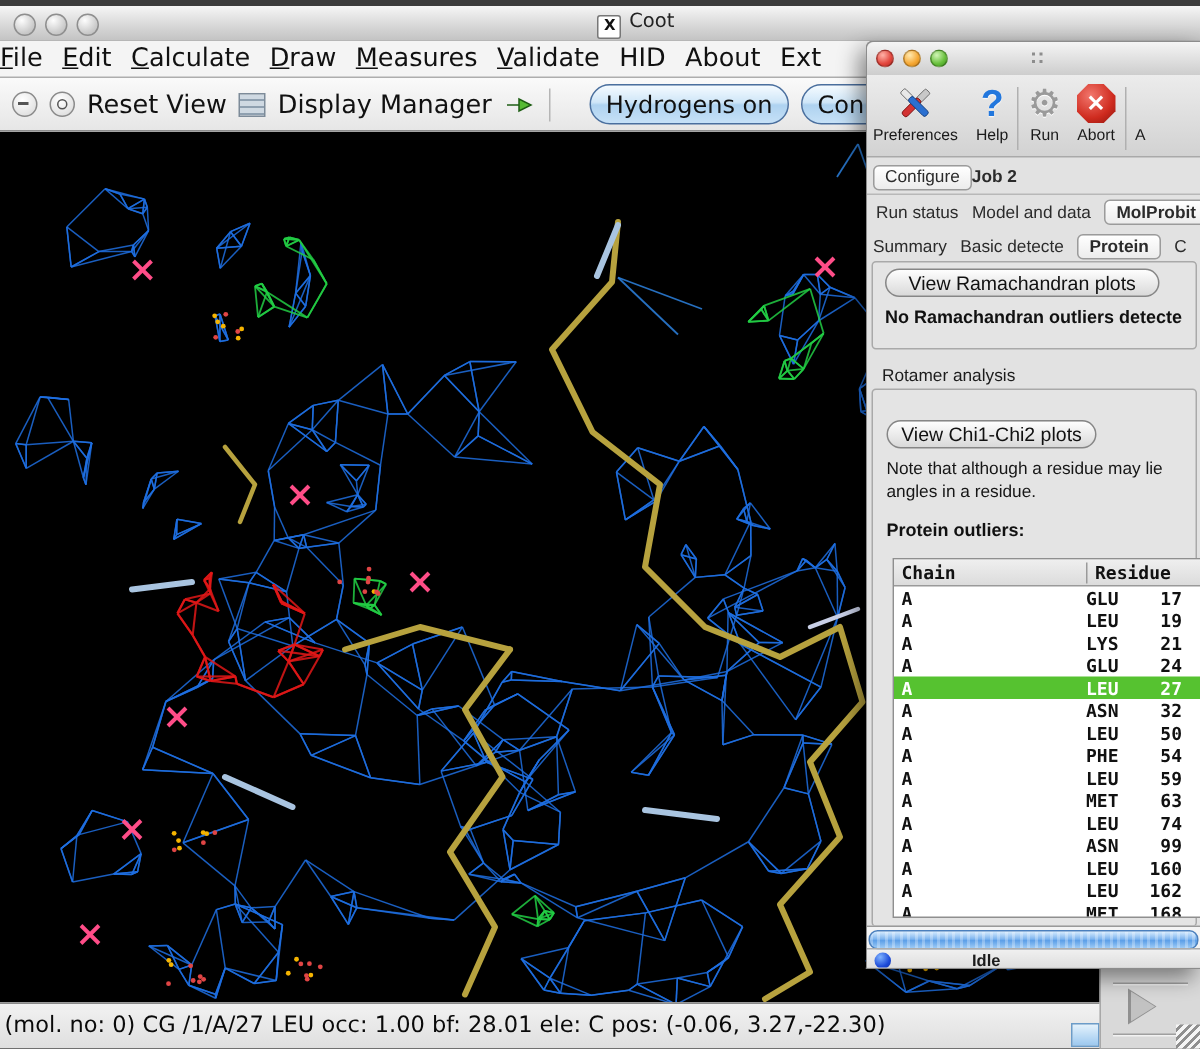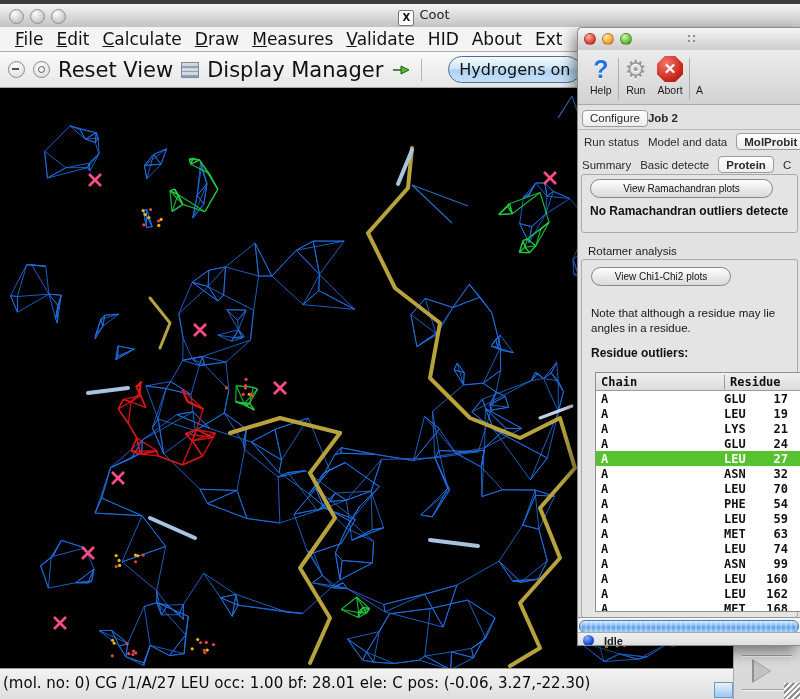--- a/index.html
+++ b/index.html
@@ -13,31 +13,31 @@
     background:linear-gradient(#f6f6f6,#d6d6d6 60%,#c3c3c3);border-bottom:1px solid #8f8f8f;}
   .tl-lights{position:absolute;left:9px;top:5px;display:flex;gap:6px;}
   .tl{width:13px;height:13px;border-radius:50%;border:1px solid #8e8e8e;
       background:radial-gradient(circle at 35% 28%,#fdfdfd,#cfcfcf 60%,#b5b5b5);}
   #win-title{position:absolute;left:0;right:0;top:3px;text-align:center;font-size:13px;color:#222;margin-left:48px;}
   #win-title .x11{display:inline-block;width:14px;height:14px;line-height:14px;background:#fff;
       border:1px solid #777;border-radius:2px;font-size:10px;font-weight:bold;color:#111;
       text-align:center;vertical-align:-2px;margin-right:5px;}
 
   #menubar{left:0;top:27px;width:800px;height:25px;background:#f4f4f4;
-    border-bottom:1px solid #adadad;display:flex;align-items:center;gap:13px;padding-left:15px;box-sizing:border-box;}
+    border-bottom:1px solid #adadad;display:flex;align-items:center;gap:13px;padding-left:0;box-sizing:border-box;}
   .menu-item{font-size:17px;font-weight:500;color:#111;white-space:nowrap;display:inline-block;}
   .menu-item.mnemonic::first-letter{text-decoration:underline;}
 
   #toolbar{left:0;top:52px;width:800px;height:36px;background:linear-gradient(#fafafa,#e6e6e6);
     border-bottom:1px solid #a5a5a5;display:flex;align-items:center;gap:8px;padding-left:8px;box-sizing:border-box;}
   .tb-circle{width:15px;height:15px;border-radius:50%;border:1.5px solid #8a8a8a;
       background:radial-gradient(circle at 40% 30%,#fff,#d8d8d8);position:relative;}
   .tb-circle .dash{position:absolute;left:3px;top:6px;width:7px;height:2px;background:#555;}
   .tb-circle .dot{position:absolute;left:4px;top:4px;width:5px;height:5px;border:1.5px solid #555;border-radius:50%;}
-  .tb-label{font-size:21px;color:#111;white-space:nowrap;}
+  .tb-label{font-size:17px;color:#111;white-space:nowrap;}
   .dm-icon{width:16px;height:14px;border:1px solid #7d8b99;background:
       repeating-linear-gradient(#cfd9e2 0 3px,#8fa0b0 3px 4.6px);}
   .arrow-icon{width:20px;height:14px;}
   .tb-sep{width:1px;height:22px;background:#b5b5b5;margin:0 2px;}
   .aqua-btn{height:27px;border:1.5px solid #4a6f9e;border-radius:14px;padding:0 10px;
       font-size:16px;color:#101010;display:flex;align-items:center;white-space:nowrap;
       background:linear-gradient(#f5fbff,#cfe6f8 45%,#aed2f0 52%,#c6e1f7);box-sizing:border-box;}
   #btn-hydrogens{margin-left:16px;}
   #btn-connect{width:88px;overflow:hidden;}
 
@@ -96,25 +96,25 @@
   .tab{font-size:11.5px;color:#2b2b2b;white-space:nowrap;}
   .tab.boxed{background:linear-gradient(#ffffff,#ececec);border:1px solid #9b9b9b;border-radius:4px;
      padding:1.5px 7px;box-shadow:0 1px 1px rgba(255,255,255,.9) inset;}
   .tab.bold{font-weight:bold;}
 
   .groupbox{position:absolute;left:3px;right:2px;border:1px solid #a9a9a9;border-radius:3px;background:#e4e4e4;}
   #rama-box{top:146px;height:57px;}
   #rot-box{top:231px;height:357px;}
   #rot-label{position:absolute;left:7px;top:217px;font-size:11.5px;color:#1c1c1c;background:#e2e2e2;padding:0 3px;}
   .pill-btn{position:absolute;height:19px;border:1px solid #868686;border-radius:10px;
-     background:linear-gradient(#fefefe,#d9d9d9);font-size:10px;color:#111;
+     background:linear-gradient(#fefefe,#d9d9d9);font-size:13px;color:#111;
      display:flex;align-items:center;justify-content:center;box-sizing:border-box;white-space:nowrap;}
   #rama-btn{left:8px;top:4px;width:183px;}
   #rama-msg{position:absolute;left:8px;top:29px;font-size:12px;font-weight:bold;color:#111;white-space:nowrap;}
-  #chi-btn{left:9px;top:7px;width:140px;}
+  #chi-btn{left:9px;top:20px;width:140px;}
   .note-line{position:absolute;left:9px;font-size:11.5px;color:#161616;white-space:nowrap;}
   #note1{top:47px;}
   #note2{top:62px;}
   #outliers-label{position:absolute;left:9px;top:86px;font-size:12px;font-weight:bold;color:#111;}
 
   #rtable{position:absolute;left:13px;top:112px;width:210px;height:238px;background:#fff;
      border:1px solid #8f8f8f;overflow:hidden;font-family:"DejaVu Sans Mono",monospace;font-size:12px;}
   .thead{display:flex;height:17px;background:linear-gradient(#efefef,#dcdcdc);border-bottom:1px solid #9a9a9a;
      font-weight:bold;color:#111;align-items:center;}
   .th-chain{width:128px;padding-left:5px;box-sizing:border-box;}
@@ -124,21 +124,21 @@
   .trow .c2{width:34px;}
   .trow .c3{width:30px;text-align:right;}
   .trow.sel{background:#56c230;color:#fff;}
 
   #dlg-hscroll{position:absolute;left:0;top:589px;width:100%;height:15px;background:#f4f4f4;
      border-top:1px solid #9a9a9a;}
   #dlg-hthumb{position:absolute;left:1px;right:1px;top:2px;height:11px;border-radius:6px;border:1px solid #4a7fbd;
      background:repeating-linear-gradient(90deg,rgba(255,255,255,.28) 0 2px,rgba(255,255,255,0) 2px 5px),
         linear-gradient(#d6ecff,#7fb5ef 45%,#5c9fe8 55%,#9ccaf6);}
   #dlg-statusbar{position:absolute;left:0;top:604px;width:100%;height:15px;background:linear-gradient(#f0f0f0,#dadada);
-     border-top:1px solid #ababab;display:flex;align-items:center;}
+     border-top:1px solid #ababab;display:flex;align-items:center;gap:44px;}
   #idle-dot{width:11px;height:11px;border-radius:50%;margin-left:5px;
      background:radial-gradient(circle at 35% 28%,#7fb3ff,#1b49d8 60%,#0e2fa0);}
   #idle-text{font-size:11px;font-weight:bold;color:#1b1b1b;margin-left:10px;}
 </style>
 </head>
 <body>
 
 <div class="abs" id="top-strip"></div>
 
 <div class="abs" id="titlebar">
@@ -1486,20 +1486,33 @@
   <div id="dlg-titlebar">
     <div class="dlg-lights">
       <span class="dl red"></span>
       <span class="dl yellow"></span>
       <span class="dl green"></span>
     </div>
     <span class="grip-dots"></span>
   </div>
 
   <div id="dlg-toolbar">
+    <div class="dtb-item" style="margin-left:4px;">
+      <svg width="26" height="26" viewBox="0 0 26 26">
+        <g transform="rotate(45 13 13)">
+            <rect x="11" y="1" width="4.4" height="9" rx="1" fill="#c8c8c8" stroke="#666" stroke-width=".6"></rect>
+            <rect x="11" y="9" width="4.4" height="15" rx="1.6" fill="#d23333" stroke="#7a1010" stroke-width=".6"></rect>
+          </g>
+        <g transform="rotate(-45 13 13)">
+            <rect x="11" y="1" width="4.4" height="8" rx="1" fill="#e8e8e8" stroke="#666" stroke-width=".6"></rect>
+            <rect x="11" y="8" width="4.4" height="16" rx="1.6" fill="#2a6fd0" stroke="#103a7a" stroke-width=".6"></rect>
+          </g>
+      </svg>
+      <span class="dtb-label">Preferences</span>
+    </div>
     <div class="dtb-item" style="margin-left:12px;">
       <span class="help-q">?</span>
       <span class="dtb-label">Help</span>
     </div>
     <span class="dtb-sep"></span>
     <div class="dtb-item">
       <span class="gear">⚙</span>
       <span class="dtb-label">Run</span>
     </div>
     <div class="dtb-item" style="margin-left:10px;">
@@ -1533,21 +1546,21 @@
   <div class="groupbox" id="rama-box">
     <span class="pill-btn" id="rama-btn">View Ramachandran plots</span>
     <span id="rama-msg">No Ramachandran outliers detecte</span>
   </div>
 
   <span id="rot-label">Rotamer analysis</span>
   <div class="groupbox" id="rot-box">
     <span class="pill-btn" id="chi-btn">View Chi1-Chi2 plots</span>
     <span class="note-line" id="note1">Note that although a residue may lie</span>
     <span class="note-line" id="note2">angles in a residue.</span>
-    <span id="outliers-label">Residue outliers:</span>
+    <span id="outliers-label">Protein outliers:</span>
     <div id="rtable">
       <div class="thead">
         <span class="th-chain">Chain</span>
         <span class="th-res">Residue</span>
       </div>
       <div id="tbody">
           <div class="trow">
             <span class="c1">A</span>
             <span class="c2">GLU</span>
             <span class="c3">17</span>
@@ -1573,21 +1586,21 @@
             <span class="c3">27</span>
           </div>
           <div class="trow">
             <span class="c1">A</span>
             <span class="c2">ASN</span>
             <span class="c3">32</span>
           </div>
           <div class="trow">
             <span class="c1">A</span>
             <span class="c2">LEU</span>
-            <span class="c3">70</span>
+            <span class="c3">50</span>
           </div>
           <div class="trow">
             <span class="c1">A</span>
             <span class="c2">PHE</span>
             <span class="c3">54</span>
           </div>
           <div class="trow">
             <span class="c1">A</span>
             <span class="c2">LEU</span>
             <span class="c3">59</span>

